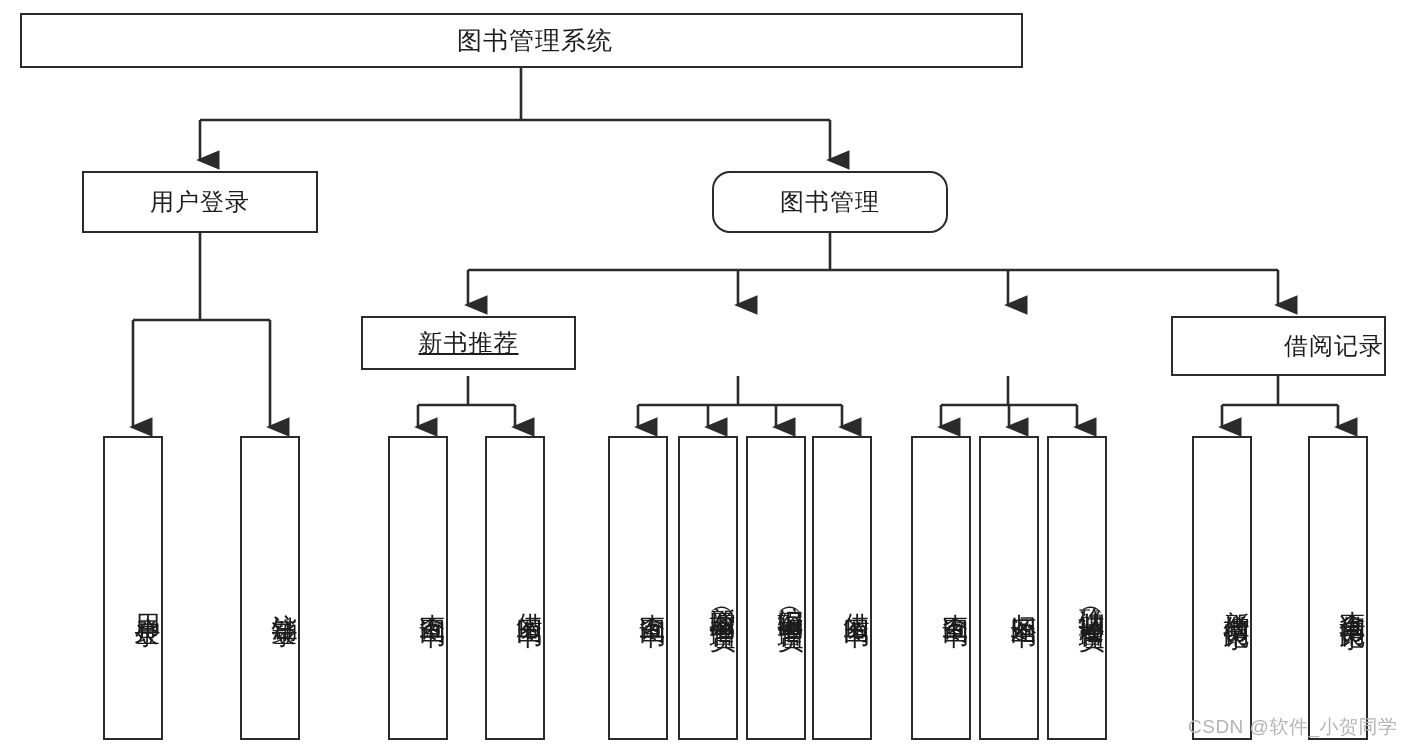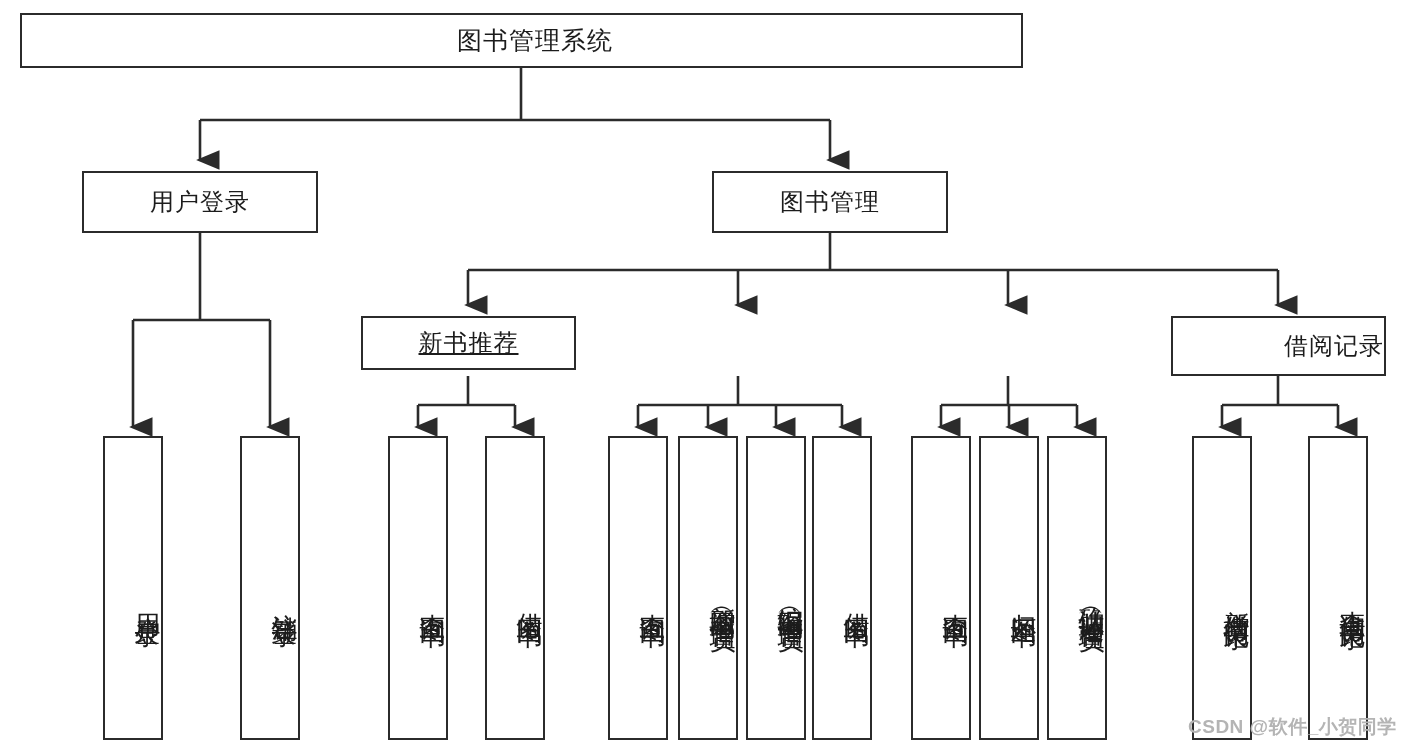--- a/index.html
+++ b/index.html
@@ -57,21 +57,20 @@
   .watermark{
     position:absolute;
     left:1188px;
     top:714px;
     font-size:19px;
     color:#b4b4b4;
     letter-spacing:0.5px;
     white-space:nowrap;
     z-index:3;
     font-family:"Liberation Sans","DejaVu Sans",sans-serif;
-    font-weight:bold;
   }
 </style>
 </head>
 <body>
 
 <div id="canvas">
 
   <svg id="wires" viewBox="0 0 1405 747" width="1405" height="747" xmlns="http://www.w3.org/2000/svg">
     <defs>
       <marker id="arrow" viewBox="0 0 12 12" refX="6" refY="10" markerWidth="9" markerHeight="9" orient="auto-start-reverse">
@@ -122,21 +121,21 @@
     </g>
   </svg>
 
   <div class="node h root" style="left:20px; top:13px; width:1003px; height:55px;">
     <span>图书管理系统</span>
   </div>
 
   <div class="node h" style="left:82px; top:171px; width:236px; height:62px;">
     <span>用户登录</span>
   </div>
-  <div class="node h" style="left:712px; top:171px; width:236px; height:62px;">
+  <div class="node h" style="left:712px; top:171px; width:236px; height:62px;border-radius:18px;">
     <span>图书管理</span>
   </div>
 
   <div class="node h" style="left:361px; top:316px; width:215px; height:54px;text-decoration:underline;">
     <span>新书推荐</span>
   </div>
   <div class="node h" style="left:1171px; top:316px; width:215px; height:60px;justify-content:flex-end;">
     <span>借阅记录</span>
   </div>
 

